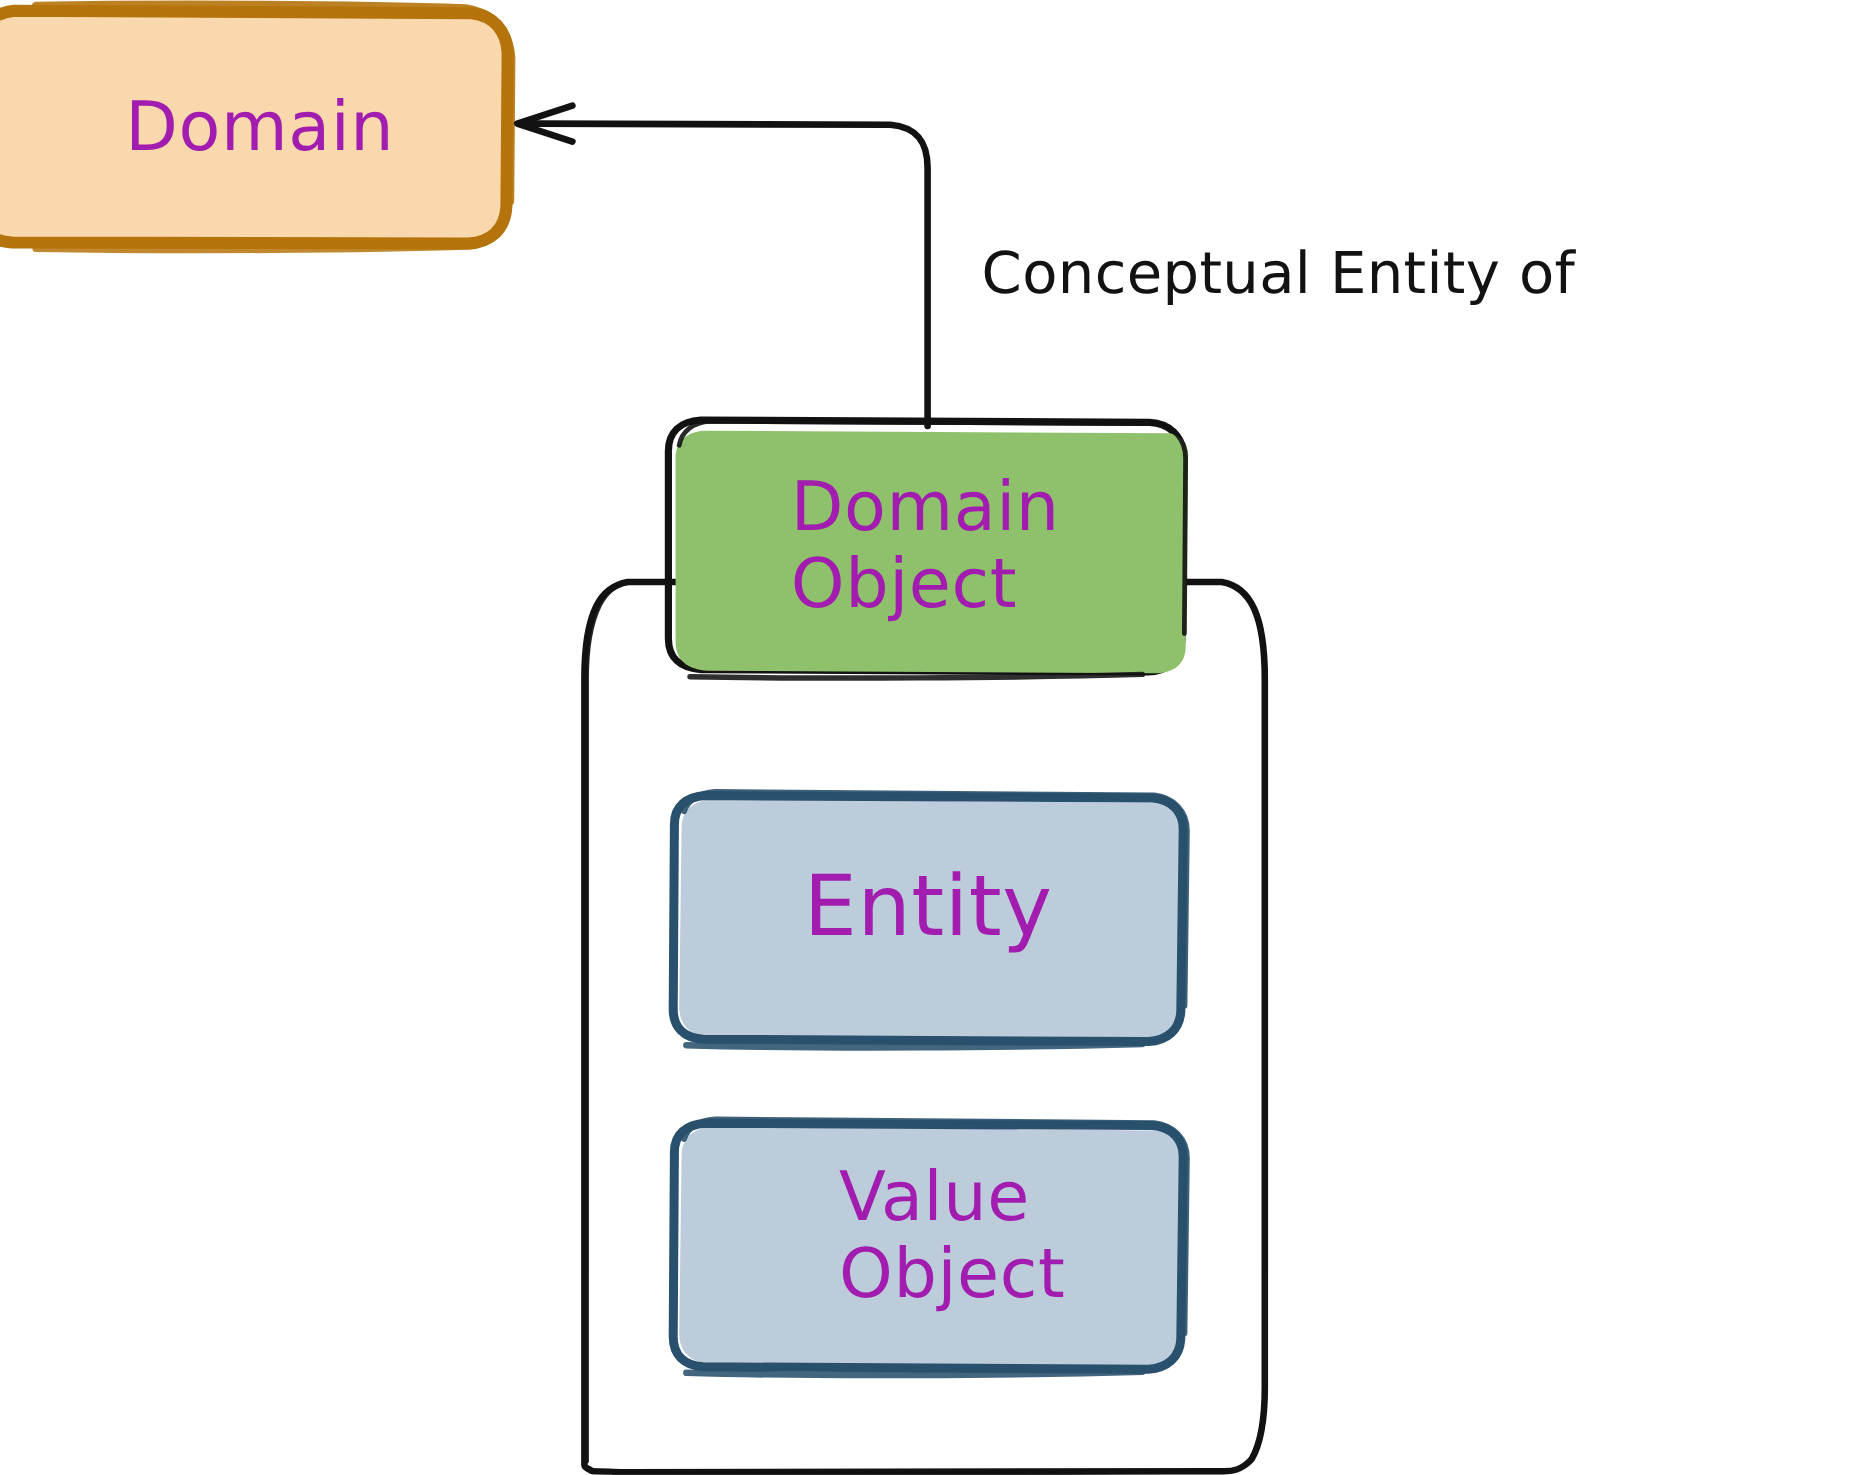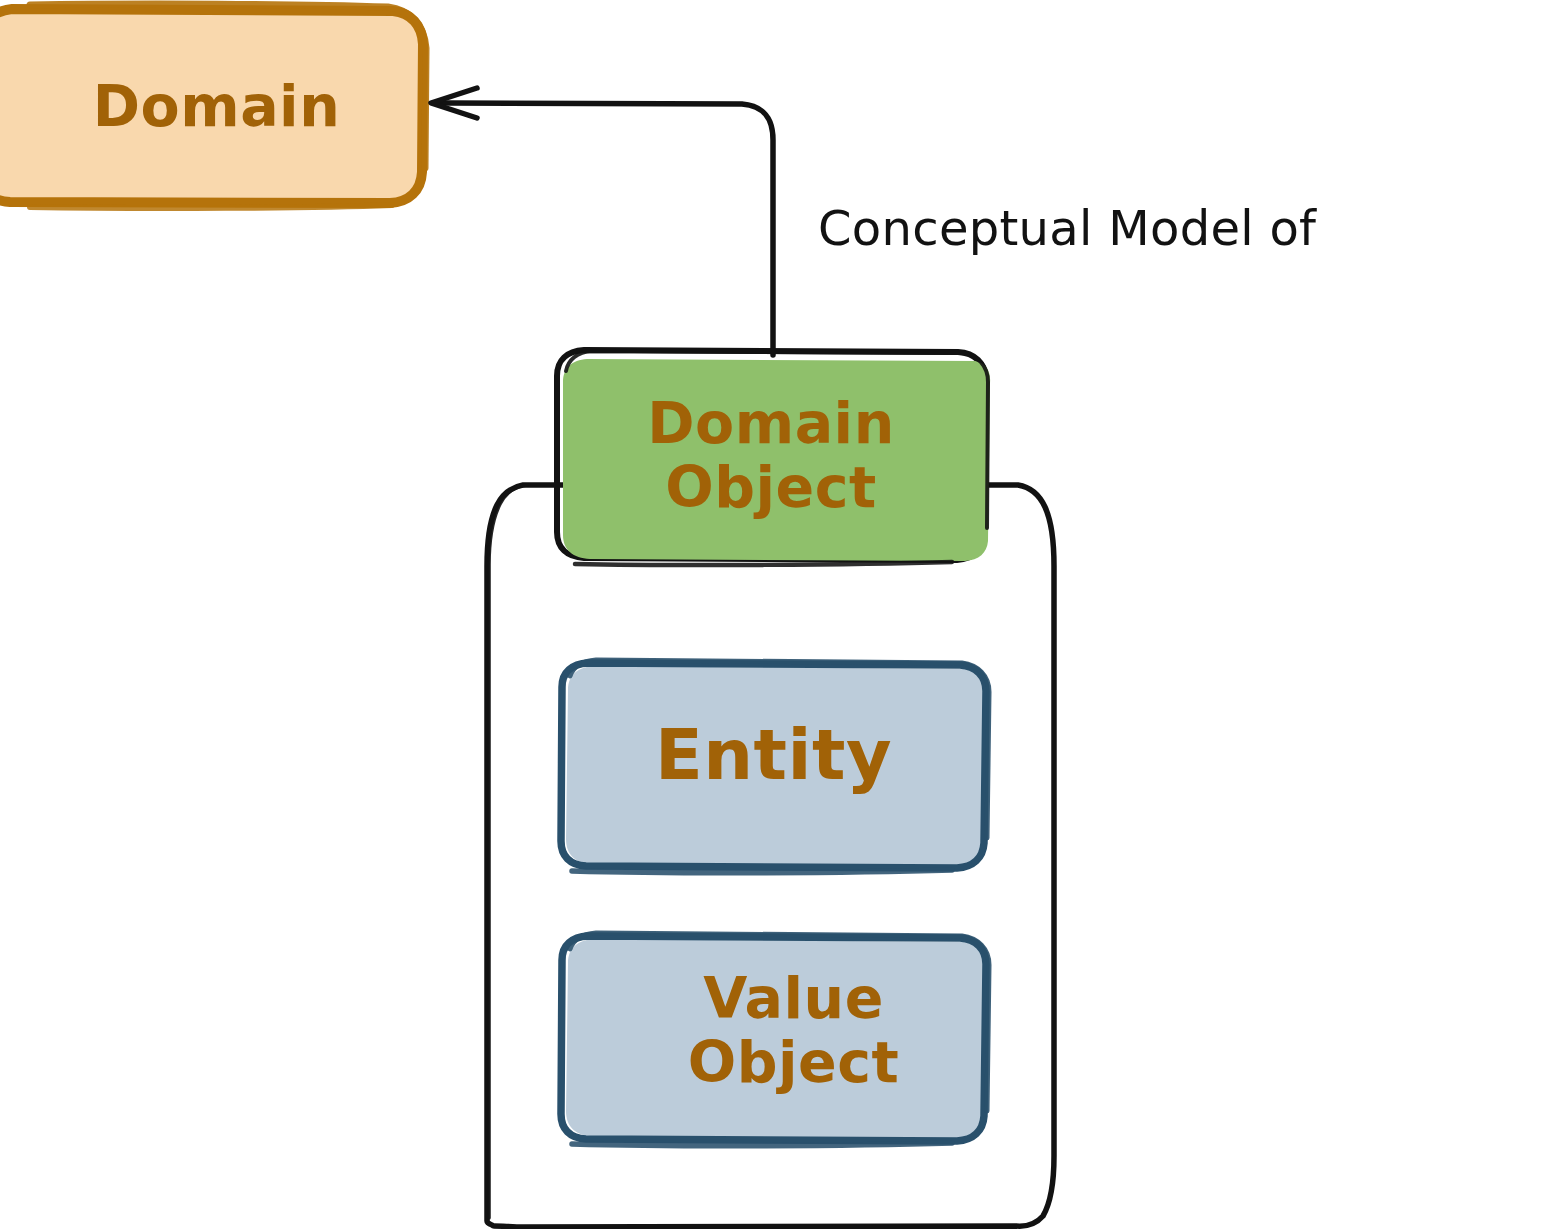--- a/index.html
+++ b/index.html
@@ -24,24 +24,23 @@
     top: 0;
     left: 0;
     width: 1544px;
     height: 1229px;
   }
   .node-label {
     position: absolute;
     display: flex;
     align-items: center;
     justify-content: center;
-    text-align: center;
-    color: #a16207;
+    color: #a21caf;
     font-family: "DejaVu Sans", sans-serif;
-    font-weight: 700;
+    font-weight: 400;
     line-height: 1.12;
     letter-spacing: 0.5px;
     pointer-events: none;
     white-space: pre-line;
   }
   #domain-label      { left: 5px;   top: 8px;    width: 423px; height: 197px; font-size: 57px; }
   #domain-object-label { left: 557px; top: 352px; width: 428px; height: 208px; font-size: 57px; }
   #entity-label      { left: 562px; top: 663px;  width: 423px; height: 185px; font-size: 70px; }
   #value-object-label{ left: 582px; top: 936px;  width: 423px; height: 189px; font-size: 57px; }
   #edge-label {
@@ -197,15 +196,15 @@
   <div class="node-label" id="domain-label">Domain</div>
 
   <div class="node-label" id="domain-object-label">Domain
 Object</div>
 
   <div class="node-label" id="entity-label">Entity</div>
 
   <div class="node-label" id="value-object-label">Value
 Object</div>
 
-  <div id="edge-label">Conceptual Model of</div>
+  <div id="edge-label">Conceptual Entity of</div>
 
 </div>
 
 </body></html>

